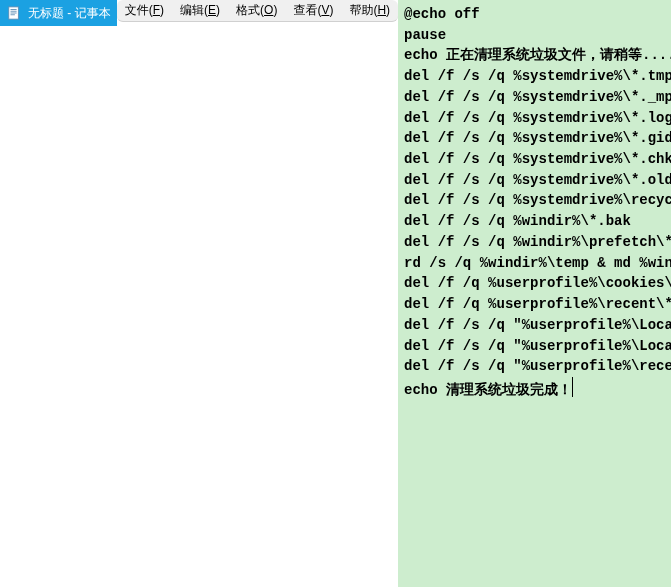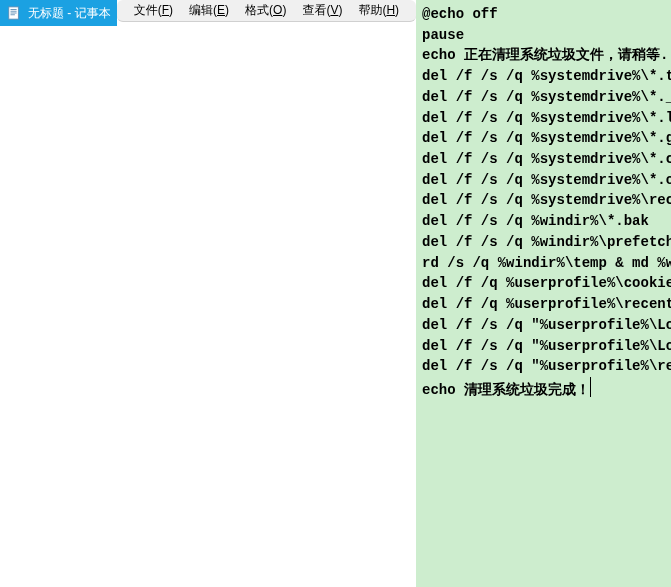--- a/index.html
+++ b/index.html
@@ -44,21 +44,21 @@
     }
     .titlebar-title {
       font-size: 12px;
     }
     .menubar {
       background: #f0f0f0;
       border-bottom: 1px solid #d0d0d0;
       height: 22px;
       display: flex;
       align-items: center;
-      padding: 0 9px;
+      padding: 0 0;
       font-size: 12px;
       border-radius: 6px;
     }
     .menu-item {
       padding: 2px 8px;
       cursor: default;
       white-space: nowrap;
     }
     .menu-item u {
       text-decoration: underline;

